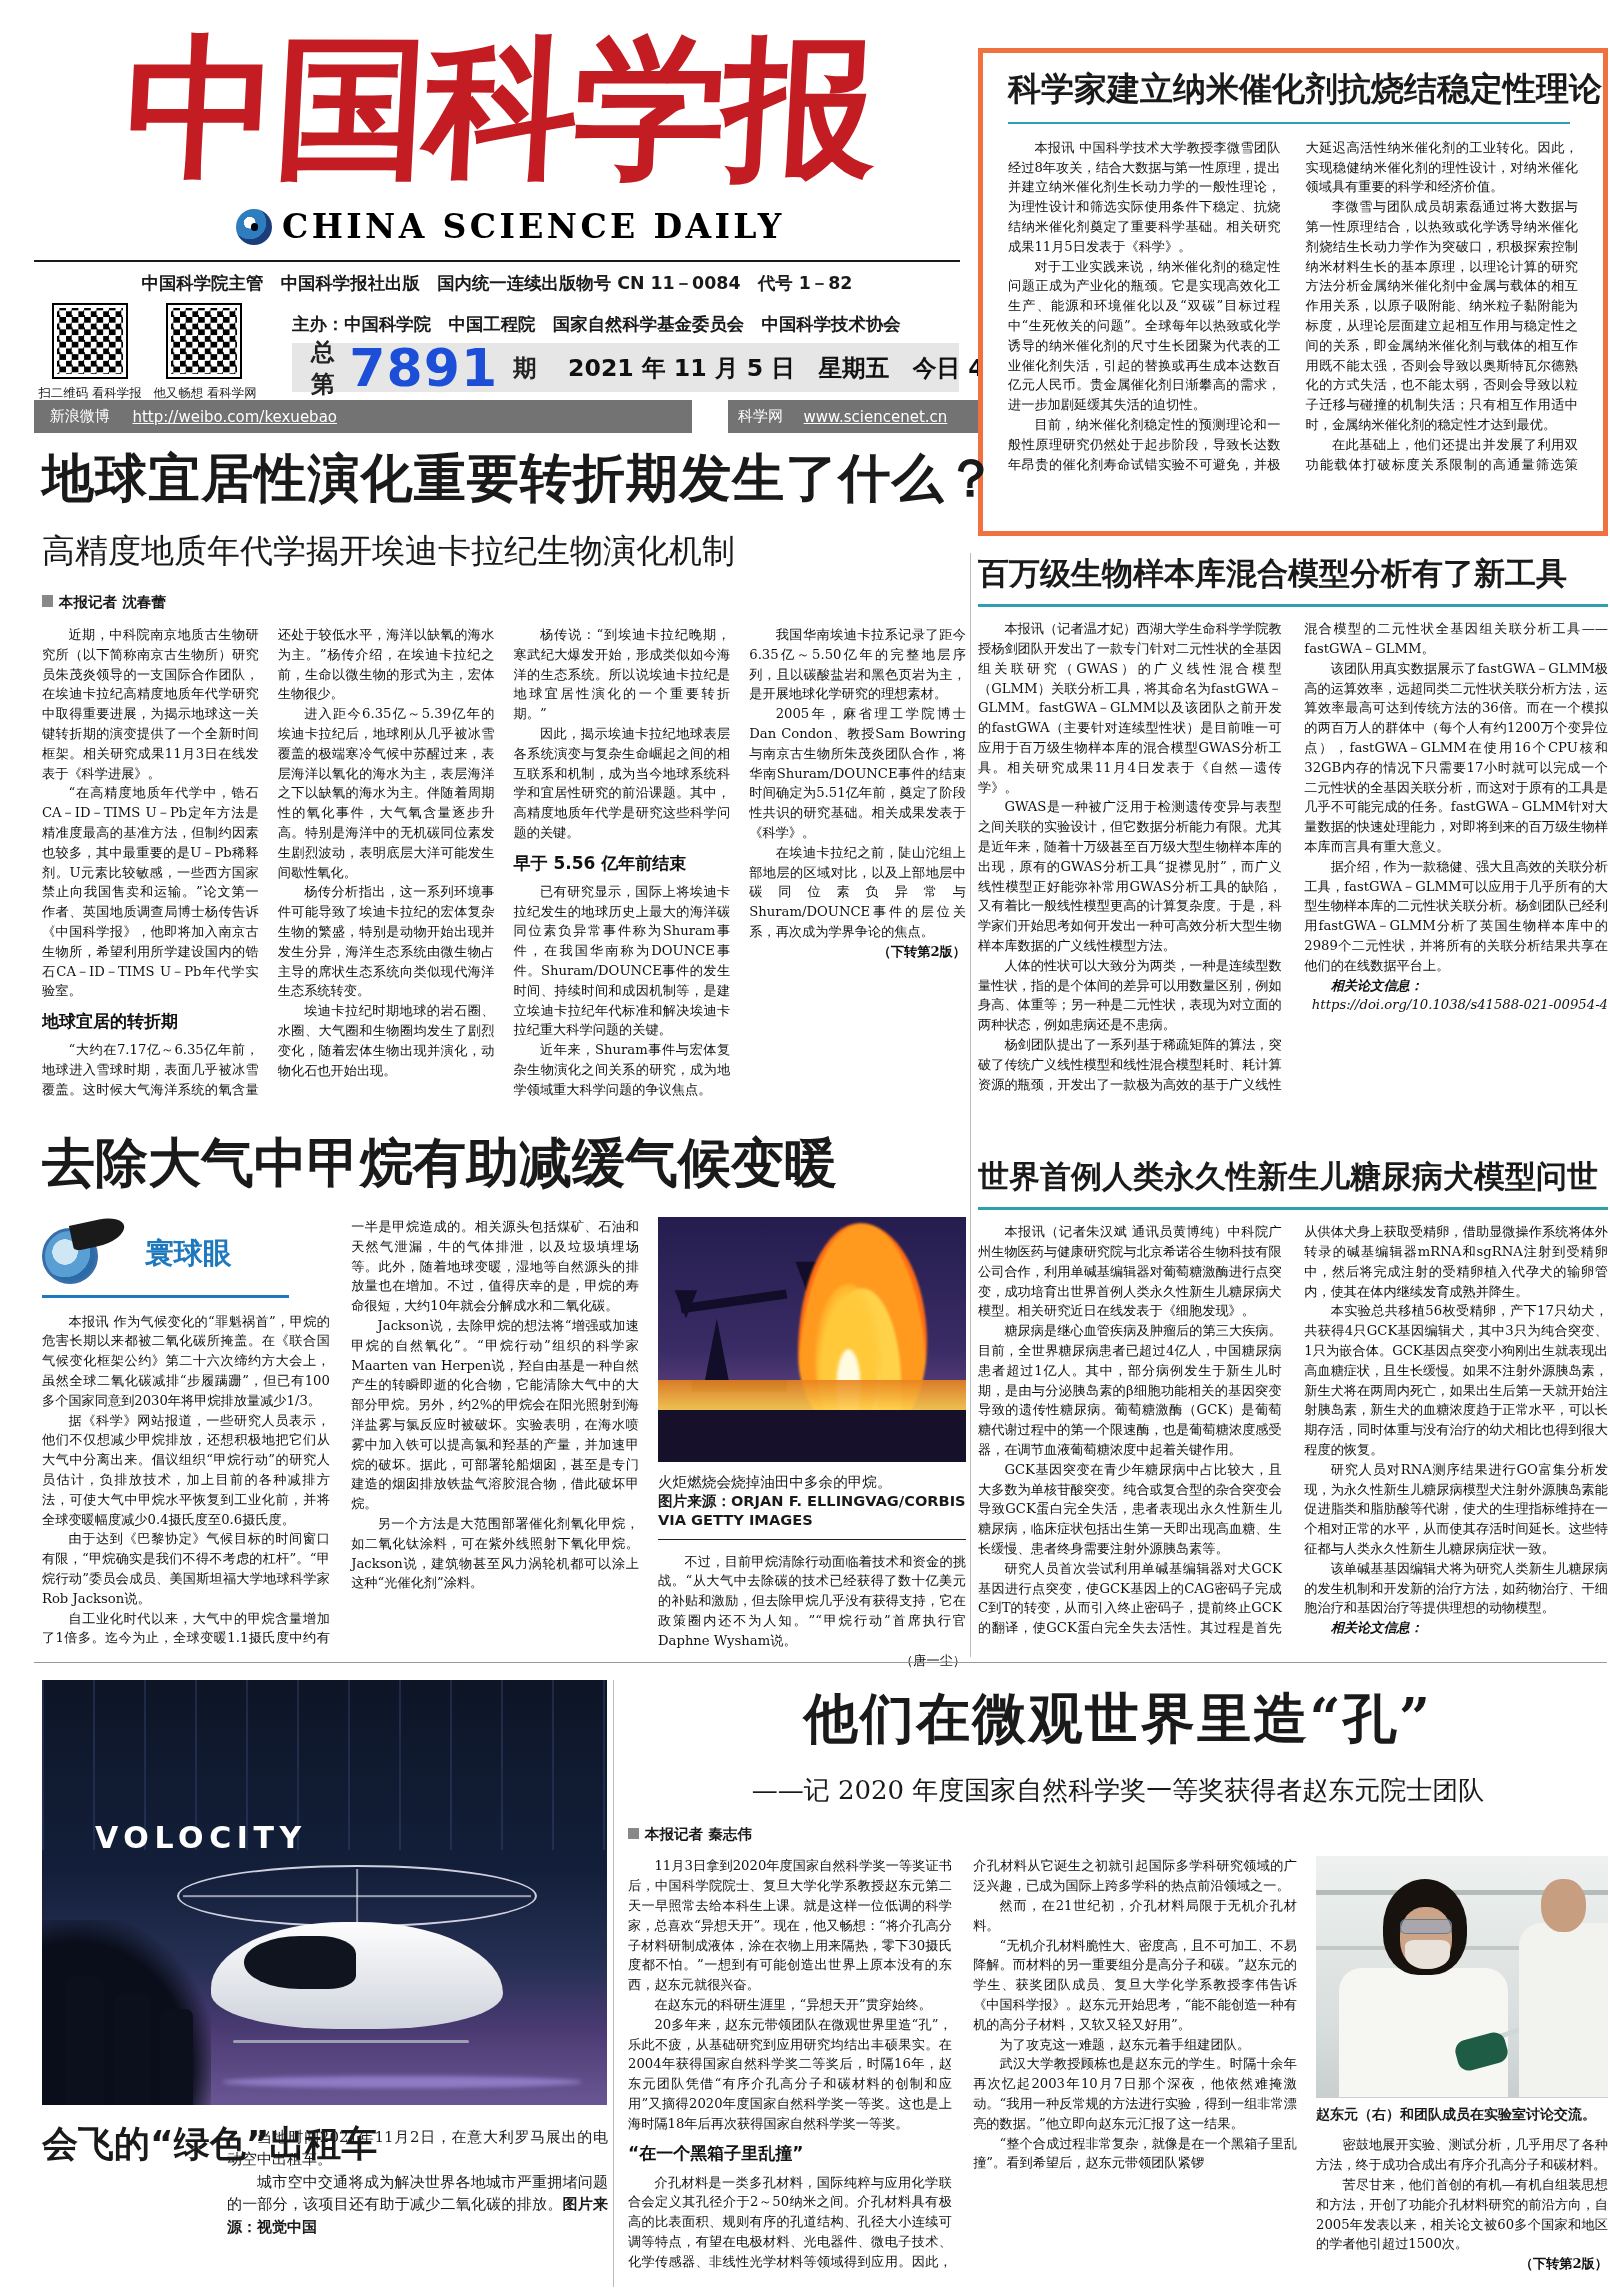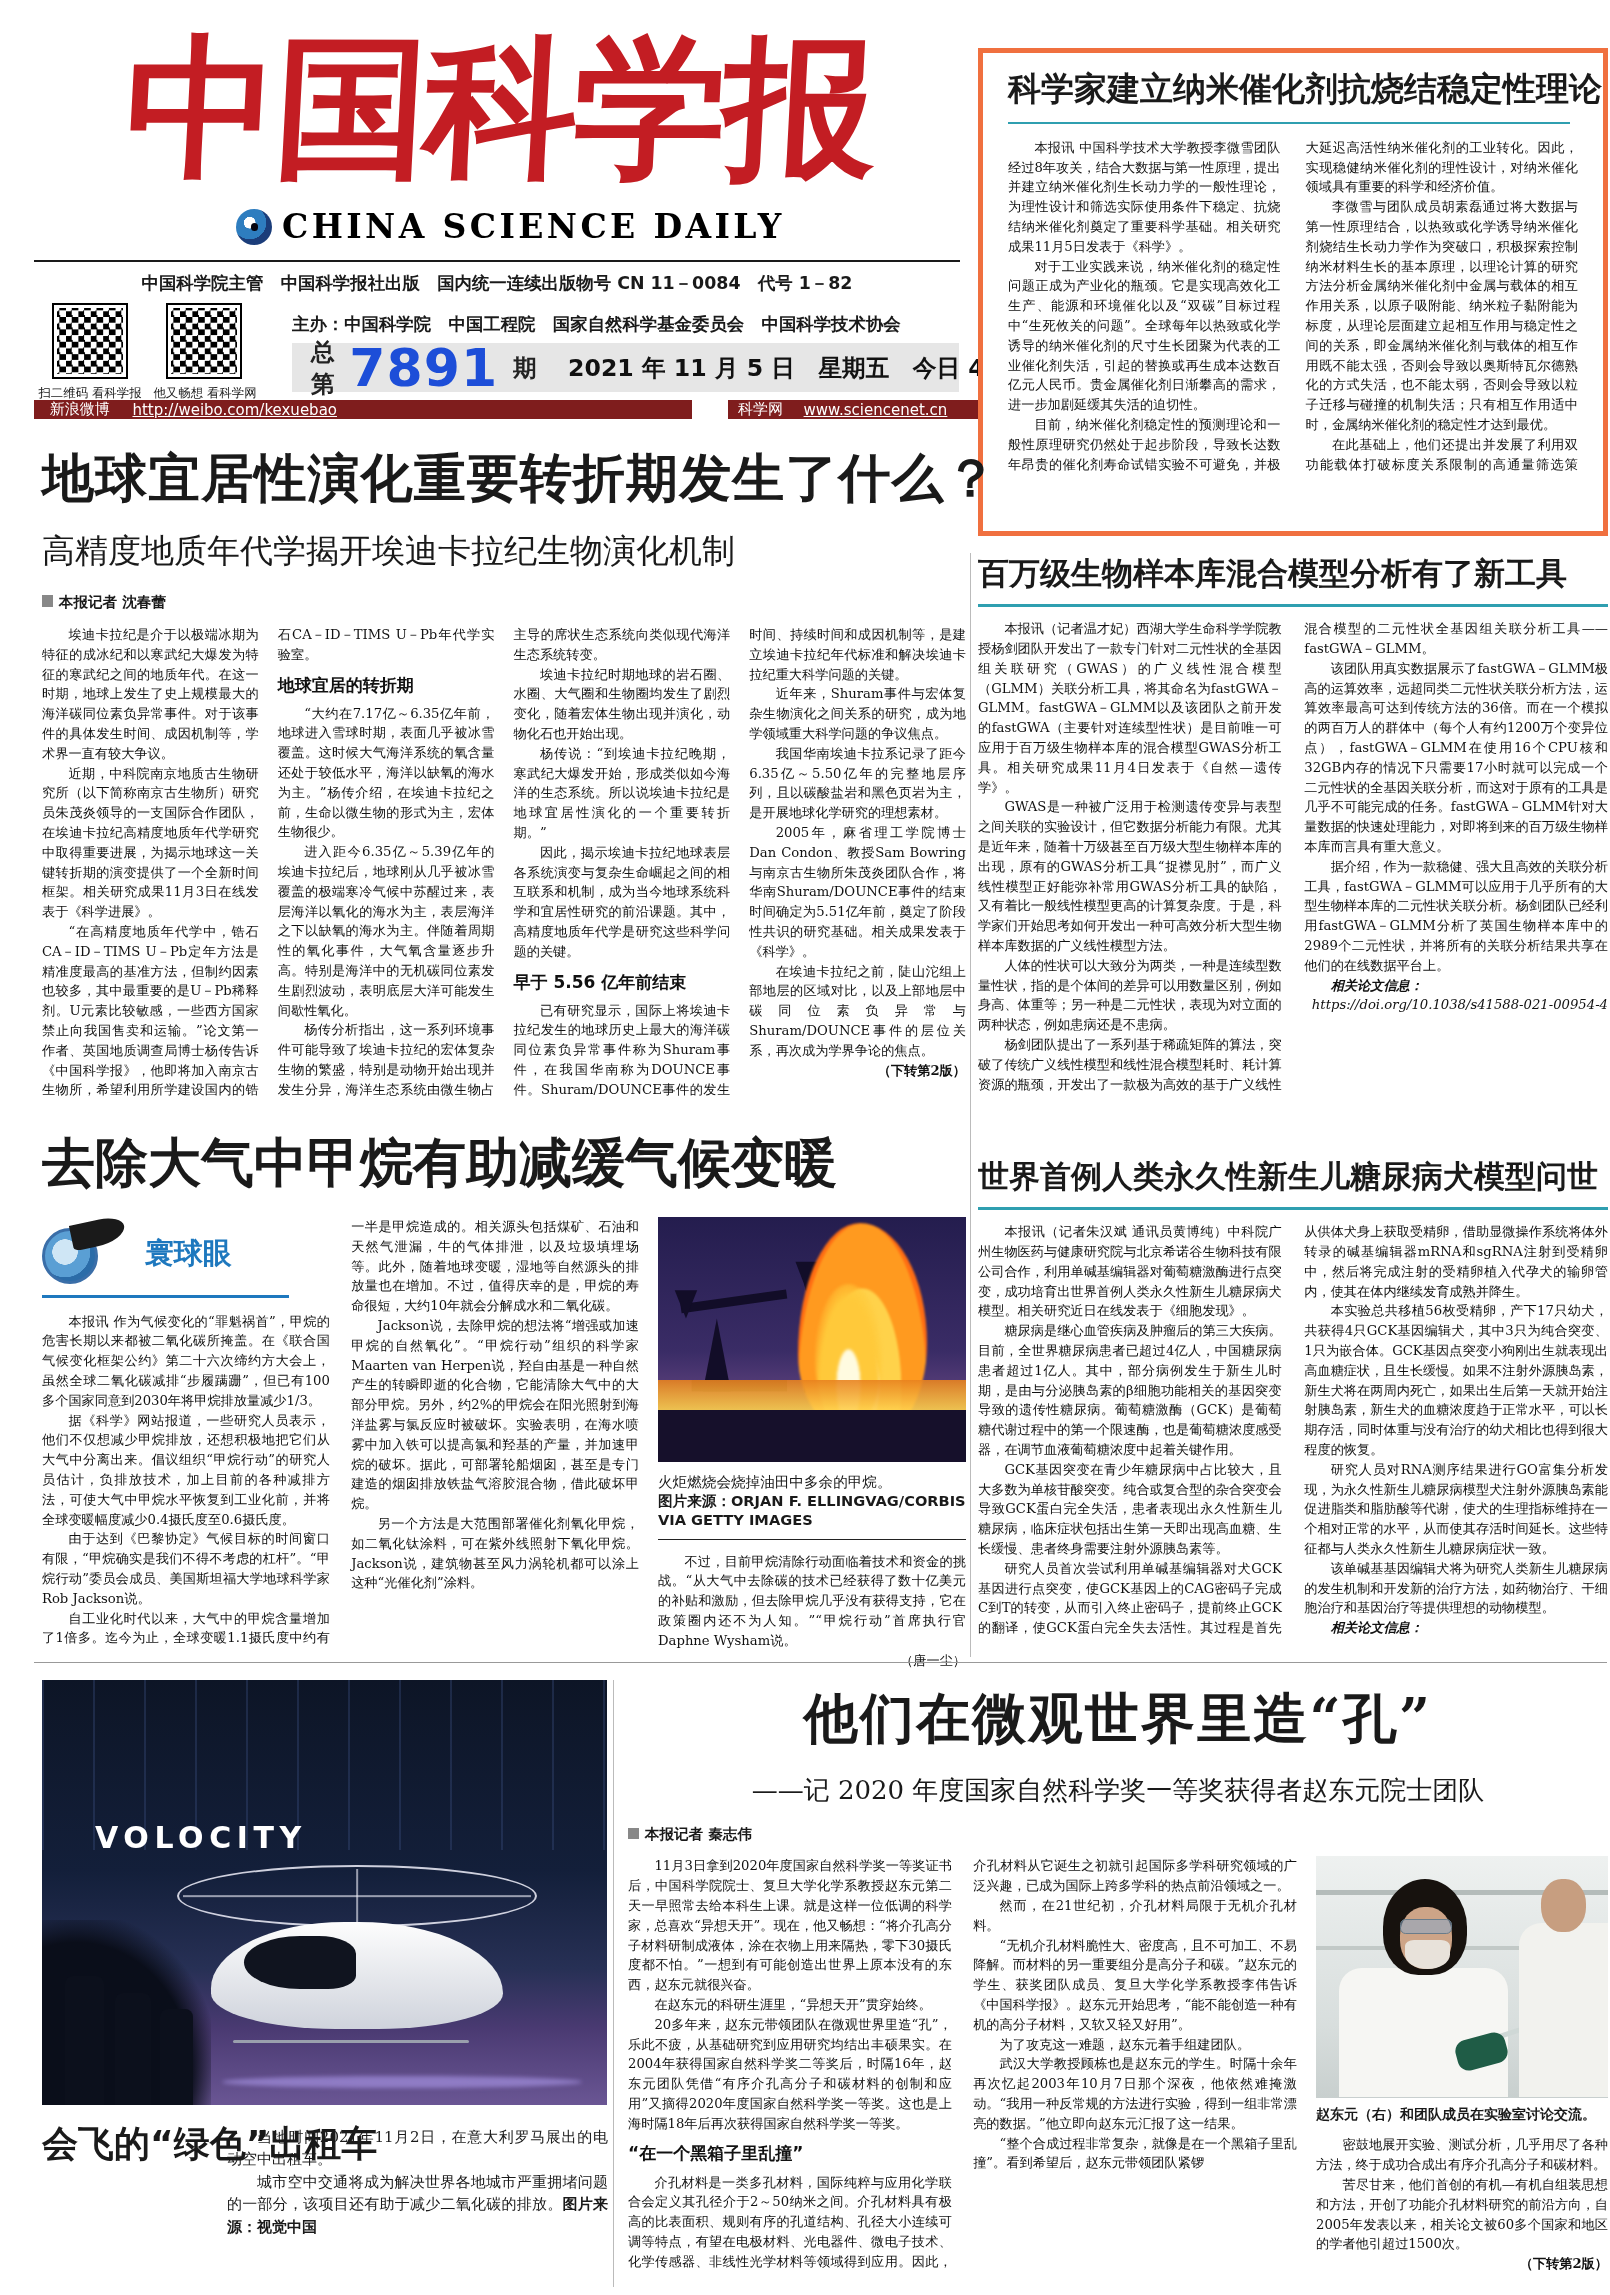--- a/index.html
+++ b/index.html
@@ -21,21 +21,21 @@
     background-image:repeating-conic-gradient(#000 0 25%, #fff 0 50%); background-size:12.4px 12.4px; background-clip:content-box; }
   .qr1 { left:52px; } .qr2 { left:166px; }
   .qr-label { position:absolute; top:385px; width:124px; text-align:center; font-size:12.4px; font-family:"DejaVu Sans", sans-serif; }
   .qr-label1 { left:28px; } .qr-label2 { left:143px; }
   .organizer-line { position:absolute; left:292px; top:312px; font-size:17.4px; font-weight:bold; font-family:"DejaVu Sans", sans-serif; }
   .issue-bar { position:absolute; left:292px; top:343px; width:667px; height:49px; background:#e6e6e6;
     display:flex; align-items:center; gap:14.6px; padding:0 19px; font-family:"DejaVu Sans", sans-serif; }
   .issue-prefix, .issue-suffix { font-size:23.6px; font-weight:bold; color:#222; }
   .issue-number { font-size:52px; font-weight:900; color:#1d4ed8; letter-spacing:1.1px; line-height:1; }
   .issue-date { font-size:23.6px; font-weight:bold; color:#111; margin-left:17px; white-space:nowrap; }
-  .purple-bar { position:absolute; top:400px; height:19px; background:#7f1d1d; color:#fff;
+  .purple-bar { position:absolute; top:400px; height:33px; background:#737373; color:#fff;
     display:flex; align-items:center; font-size:15px; font-family:"DejaVu Sans", sans-serif; white-space:nowrap; }
   .pb-left { left:34px; width:658px; padding-left:15.7px; gap:9px; }
   .pb-right { left:728px; width:260px; padding-left:10px; gap:7.9px; }
   .purple-bar a { color:#fff; text-decoration:underline; }
 
   
   .body-text { font-size:13.2px; line-height:1.5; text-align:justify; color:#111; }
   .body-text p { text-indent:2em; }
   .body-text h3 { font-size:17px; font-family:"DejaVu Sans", sans-serif; font-weight:bold; text-indent:0; margin:7.9px 0 5.6px 0; }
   .body-text .author { text-align:right; text-indent:0; }
@@ -188,21 +188,20 @@
         <p>李微雪与团队成员胡素磊通过将大数据与第一性原理结合，以热致或化学诱导纳米催化剂烧结生长动力学作为突破口，积极探索控制纳米材料生长的基本原理，以理论计算的研究方法分析金属纳米催化剂中金属与载体的相互作用关系，以原子吸附能、纳米粒子黏附能为标度，从理论层面建立起相互作用与稳定性之间的关系，即金属纳米催化剂与载体的相互作用既不能太强，否则会导致以奥斯特瓦尔德熟化的方式失活，也不能太弱，否则会导致以粒子迁移与碰撞的机制失活；只有相互作用适中时，金属纳米催化剂的稳定性才达到最优。</p>
         <p>在此基础上，他们还提出并发展了利用双功能载体打破标度关系限制的高通量筛选策略，为实现超稳定纳米催化剂的设计和预测提供了可能。</p>
       </div>
   </div>
 
   <div class="earth">
     <div class="earth-headline">地球宜居性演化重要转折期发生了什么？</div>
     <div class="earth-subhead">高精度地质年代学揭开埃迪卡拉纪生物演化机制</div>
     <div class="earth-byline byline">本报记者 沈春蕾</div>
     <div class="earth-body body-text">
-        <p>埃迪卡拉纪是介于以极端冰期为特征的成冰纪和以寒武纪大爆发为特征的寒武纪之间的地质年代。在这一时期，地球上发生了史上规模最大的海洋碳同位素负异常事件。对于该事件的具体发生时间、成因机制等，学术界一直有较大争议。</p>
         <p>近期，中科院南京地质古生物研究所（以下简称南京古生物所）研究员朱茂炎领导的一支国际合作团队，在埃迪卡拉纪高精度地质年代学研究中取得重要进展，为揭示地球这一关键转折期的演变提供了一个全新时间框架。相关研究成果11月3日在线发表于《科学进展》。</p>
         <p>“在高精度地质年代学中，锆石CA－ID－TIMS U－Pb定年方法是精准度最高的基准方法，但制约因素也较多，其中最重要的是U－Pb稀释剂。U元素比较敏感，一些西方国家禁止向我国售卖和运输。”论文第一作者、英国地质调查局博士杨传告诉《中国科学报》，他即将加入南京古生物所，希望利用所学建设国内的锆石CA－ID－TIMS U－Pb年代学实验室。</p>
         <h3>地球宜居的转折期</h3>
         <p>“大约在7.17亿～6.35亿年前，地球进入雪球时期，表面几乎被冰雪覆盖。这时候大气海洋系统的氧含量还处于较低水平，海洋以缺氧的海水为主。”杨传介绍，在埃迪卡拉纪之前，生命以微生物的形式为主，宏体生物很少。</p>
         <p>进入距今6.35亿～5.39亿年的埃迪卡拉纪后，地球刚从几乎被冰雪覆盖的极端寒冷气候中苏醒过来，表层海洋以氧化的海水为主，表层海洋之下以缺氧的海水为主。伴随着周期性的氧化事件，大气氧含量逐步升高。特别是海洋中的无机碳同位素发生剧烈波动，表明底层大洋可能发生间歇性氧化。</p>
         <p>杨传分析指出，这一系列环境事件可能导致了埃迪卡拉纪的宏体复杂生物的繁盛，特别是动物开始出现并发生分异，海洋生态系统由微生物占主导的席状生态系统向类似现代海洋生态系统转变。</p>
         <p>埃迪卡拉纪时期地球的岩石圈、水圈、大气圈和生物圈均发生了剧烈变化，随着宏体生物出现并演化，动物化石也开始出现。</p>
         <p>杨传说：“到埃迪卡拉纪晚期，寒武纪大爆发开始，形成类似如今海洋的生态系统。所以说埃迪卡拉纪是地球宜居性演化的一个重要转折期。”</p>
         <p>因此，揭示埃迪卡拉纪地球表层各系统演变与复杂生命崛起之间的相互联系和机制，成为当今地球系统科学和宜居性研究的前沿课题。其中，高精度地质年代学是研究这些科学问题的关键。</p>
         <h3>早于 5.56 亿年前结束</h3>

